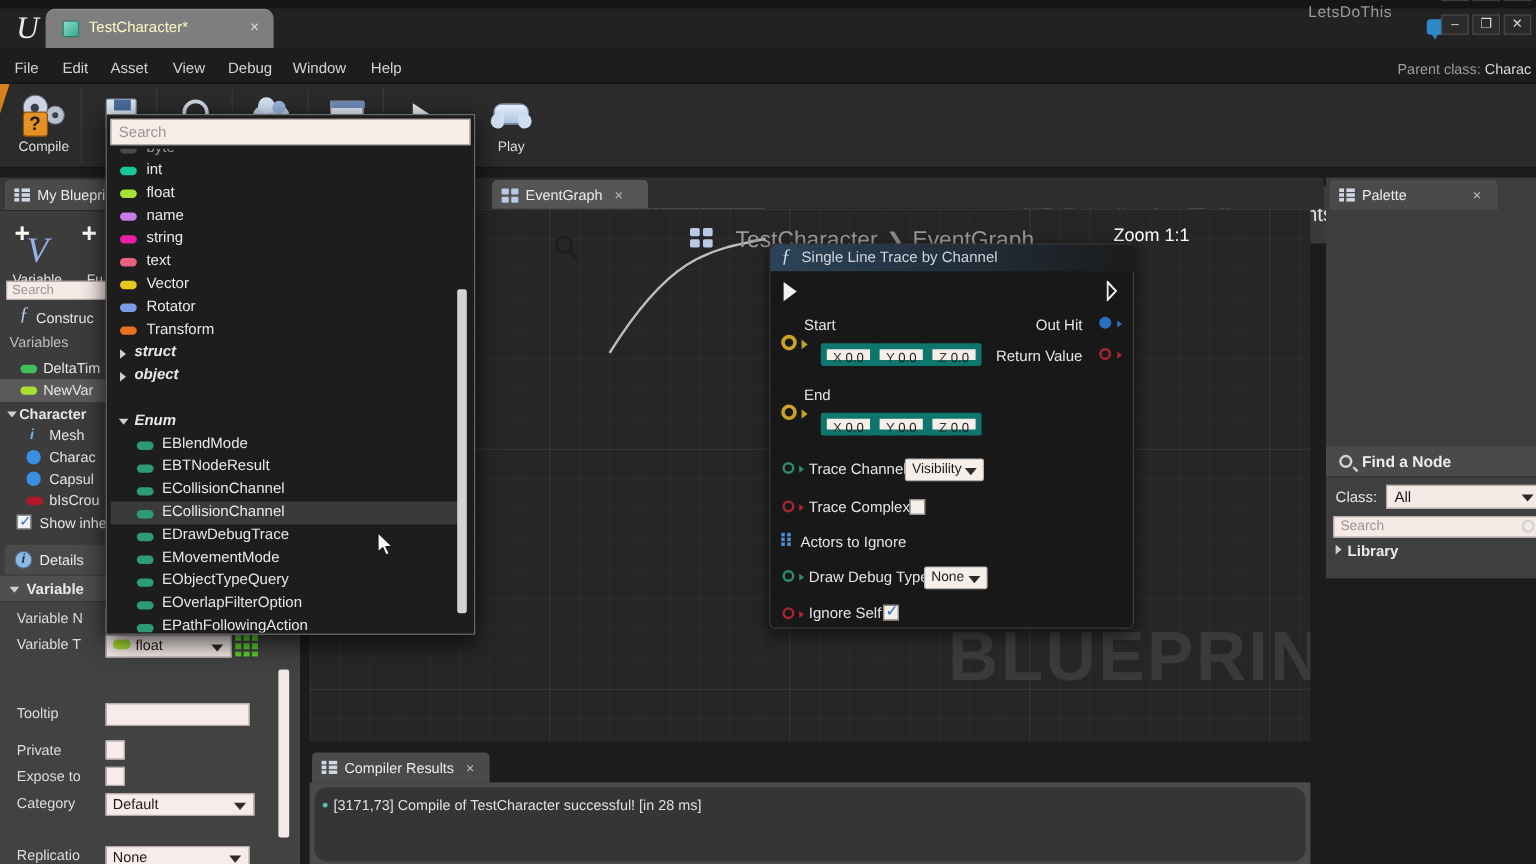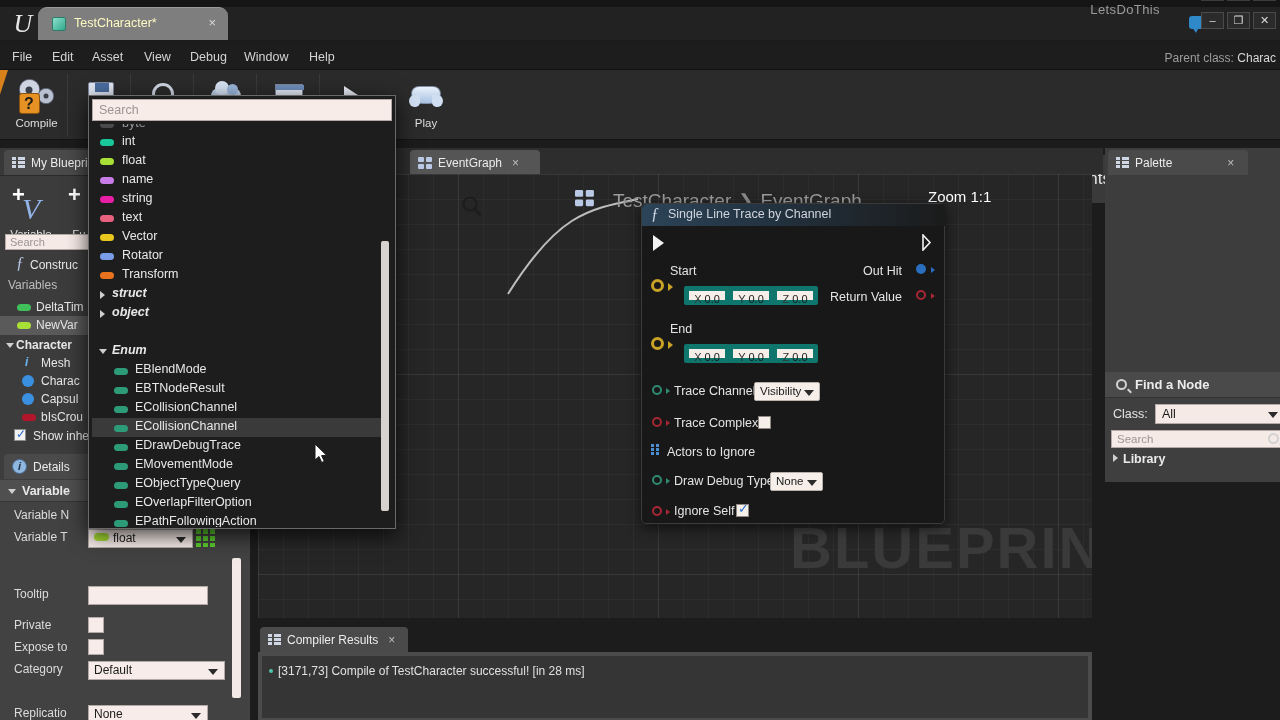--- a/index.html
+++ b/index.html
@@ -470,20 +470,21 @@
 
   
   .cr-tab { left:260px; top:627px; width:148px; background:#4a4a4a; }
   .cr-panel {
     position:absolute; left:258px; top:652px; width:834px; height:68px;
     background:#4b4b4b;
   }
   .cr-list {
     position:absolute; left:4px; top:4px; width:826px; height:62px;
     background:#353535;
+    border-radius:11px;
   }
   .cr-item { position:absolute; left:8px; top:8px; font-size:12px; color:#e0e0e0;}
   .cr-bullet {
     position:absolute; left:-9px; top:5px; width:4px; height:4px;
     border-radius:50%; background:#52c1b0;
   }
 
   
   .palette {
     position:absolute; left:1105px; top:148px; width:175px; height:232px;
@@ -793,21 +794,21 @@
         <span class="dt-cb"></span>
       </div>
 
       <div class="dt-row" style="top:158px">
         <span class="dt-lbl">Expose to</span>
         <span class="dt-cb"></span>
       </div>
 
       <div class="dt-row" style="top:180px">
         <span class="dt-lbl">Category</span>
-        <span class="dt-field" style="top:1px;width:137px">
+        <span class="dt-field" style="top:1px;width:124px">
           <span>Default</span>
           <span class="dt-caret"></span>
         </span>
       </div>
 
 
       <div class="dt-row" style="top:224px">
         <span class="dt-lbl">Replicatio</span>
         <span class="dt-field" style="top:1px;width:120px">
           <span>None</span>

